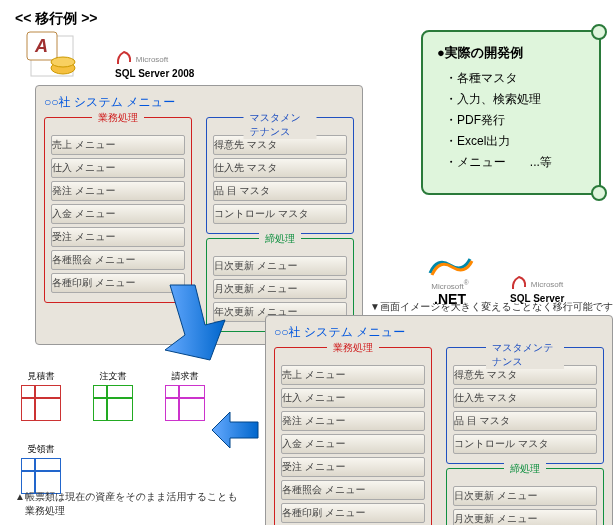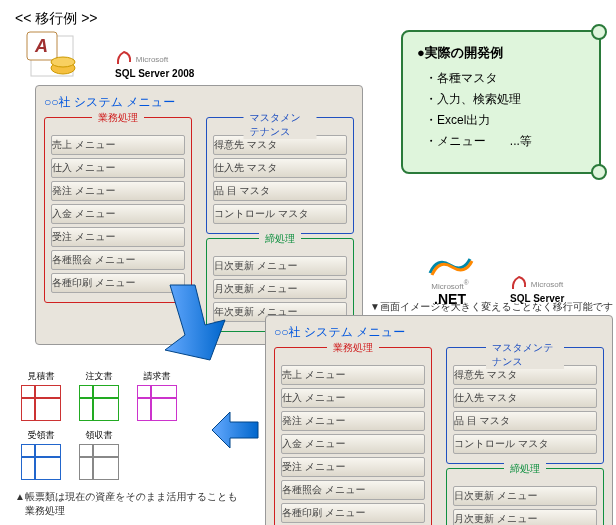--- a/index.html
+++ b/index.html
@@ -1,40 +1,40 @@
 <!DOCTYPE html>
 <html><head>
 <meta charset="utf-8">
 <style>
 body{margin:0;font-family:"Meiryo","MS PGothic",sans-serif;font-size:11px;background:#fff;width:616px;height:525px;position:relative}
-.title{font-weight:normal;font-size:14px;position:absolute;top:10px;left:15px}
+.title{font-weight:bold;font-size:14px;position:absolute;top:10px;left:15px}
 .access-icon{position:absolute;top:30px;left:25px}
 .sql-logo{position:absolute;top:50px;left:115px;font-size:10px}
 .panel{position:absolute;background:#e8e4dc;border:1px solid #999;border-radius:4px;padding:8px}
 .panel-title{text-align:left;color:#0055dd;font-size:12px;margin-bottom:6px}
 .group{border:1px solid;border-radius:3px;padding:14px 6px 6px;position:relative;margin-bottom:4px}
 .group-label{position:absolute;top:-7px;left:50%;transform:translateX(-50%);background:#e8e4dc;padding:0 6px;font-size:10px}
 .g-red{border-color:#d02020}.g-red .group-label{color:#d02020}
 .g-blue{border-color:#2050c0}.g-blue .group-label{color:#2050c0}
 .g-green{border-color:#109040}.g-green .group-label{color:#109040}
 .btn{background:linear-gradient(#f8f6f0,#ddd8cc);border:1px solid #aaa;border-radius:2px;padding:2px 0;margin:3px 0;font-size:10px;color:#444}
 .cols{display:flex;gap:14px}
 .col{flex:1}
-.scroll-note{position:absolute;top:30px;right:15px;width:200px}
+.scroll-note{position:absolute;top:30px;right:15px;width:180px}
 .scroll-bg{background:#dff5dc;border:2px solid #2a7a3a;border-radius:8px;padding:12px 14px 20px;position:relative}
 .scroll-bg::before,.scroll-bg::after{content:"";position:absolute;width:12px;height:12px;border:2px solid #2a7a3a;border-radius:50%;background:#dff5dc;right:-8px}
 .scroll-bg::before{top:-8px}.scroll-bg::after{bottom:-8px}
 .note-title{font-weight:bold;font-size:13px;margin-bottom:6px}
 .note-item{font-size:12px;padding:2px 0 2px 8px}
 .arrow-down{position:absolute;top:280px;left:150px}
 .arrow-left{position:absolute;top:410px;left:210px}
 .net-logo{position:absolute;top:255px;left:425px;text-align:center;font-size:9px}
 .sql2-logo{position:absolute;top:275px;left:510px;font-size:10px}
 .caption{position:absolute;font-size:10px;color:#333}
-.docs{position:absolute;top:370px;left:15px;display:grid;grid-template-columns:repeat(3,52px);gap:6px}
+.docs{position:absolute;top:370px;left:15px;display:grid;grid-template-columns:repeat(3,52px);gap:20px}
 .doc{font-size:9px;text-align:center}
 .doc-icon{width:40px;height:36px;margin:2px auto;position:relative}
 .doc-icon div{position:absolute;border:1px solid}
 </style>
 </head>
 <body>
 
 <div class="title">&lt;&lt; 移行例 &gt;&gt;</div>
 
 <div class="access-icon">
@@ -85,20 +85,21 @@
 </div>
 </div>
 </div>
 </div>
 
 <div class="scroll-note">
 <div class="scroll-bg">
 <div class="note-title">●実際の開発例</div>
 <div class="note-item">・各種マスタ</div>
 <div class="note-item">・入力、検索処理</div>
+<div class="note-item">・PDF発行</div>
 <div class="note-item">・Excel出力</div>
 <div class="note-item">・メニュー　　...等</div>
 </div>
 </div>
 
 <div class="net-logo">
 <svg width="50" height="22">
       <path d="M5 18 Q12 2 25 10 Q38 18 45 4" fill="none" stroke="#08a" stroke-width="3"></path>
       <path d="M5 18 Q12 2 25 10 Q38 18 45 4" fill="none" stroke="#f80" stroke-width="3" transform="translate(2,2)"></path>
     </svg>
@@ -183,21 +184,16 @@
 <div class="doc"><span>請求書</span><div class="doc-icon">
         <div style="inset:0;border-color:#c3c"></div>
         <div style="left:0;right:0;top:12px;height:0;border-color:#c3c"></div>
         <div style="top:0;bottom:0;left:13px;width:0;border-color:#c3c"></div>
       </div></div>
 <div class="doc"><span>受領書</span><div class="doc-icon">
         <div style="inset:0;border-color:#26c"></div>
         <div style="left:0;right:0;top:12px;height:0;border-color:#26c"></div>
         <div style="top:0;bottom:0;left:13px;width:0;border-color:#26c"></div>
       </div></div>
-<div class="doc"><span>領収書</span><div class="doc-icon">
-        <div style="inset:0;border-color:#888"></div>
-        <div style="left:0;right:0;top:12px;height:0;border-color:#888"></div>
-        <div style="top:0;bottom:0;left:13px;width:0;border-color:#888"></div>
-      </div></div>
 </div>
 
 <div class="caption" style="top:490px;left:15px;white-space:pre">▲帳票類は現在の資産をそのまま活用することも
 　業務処理</div>
 
 </body></html>

